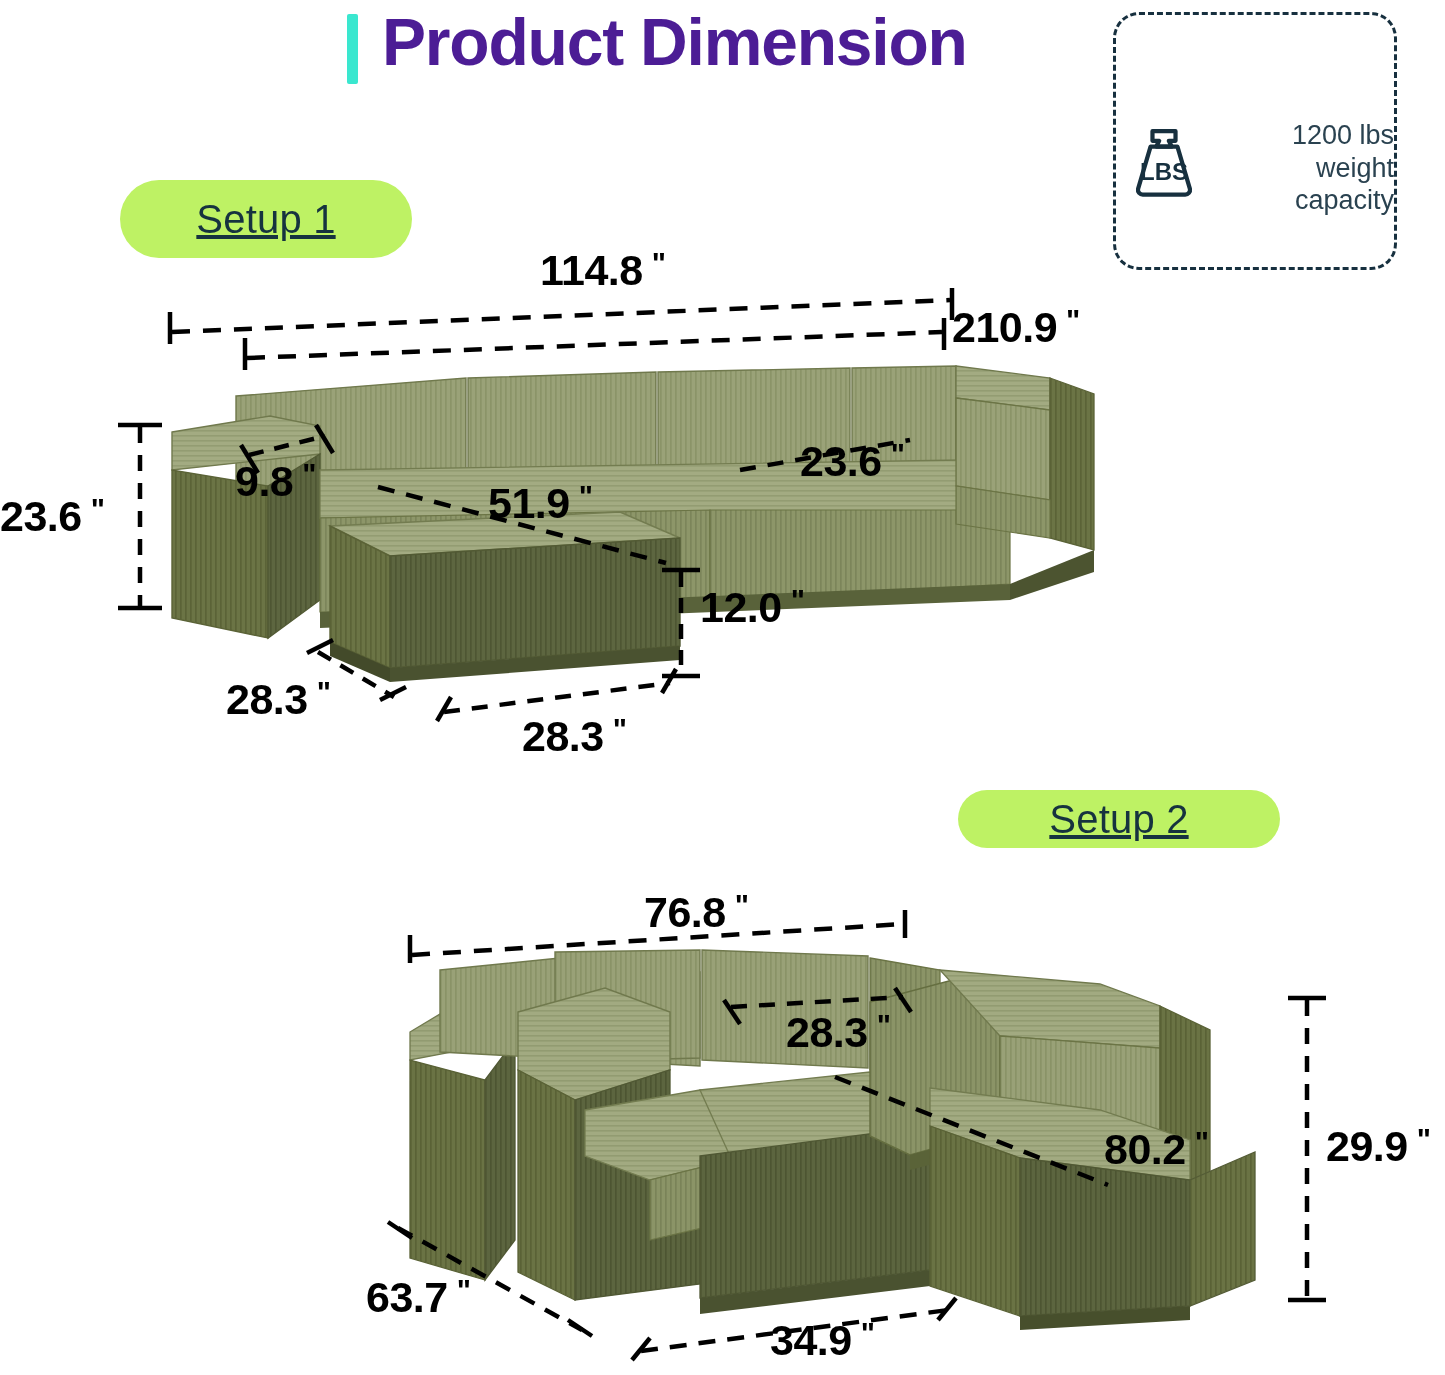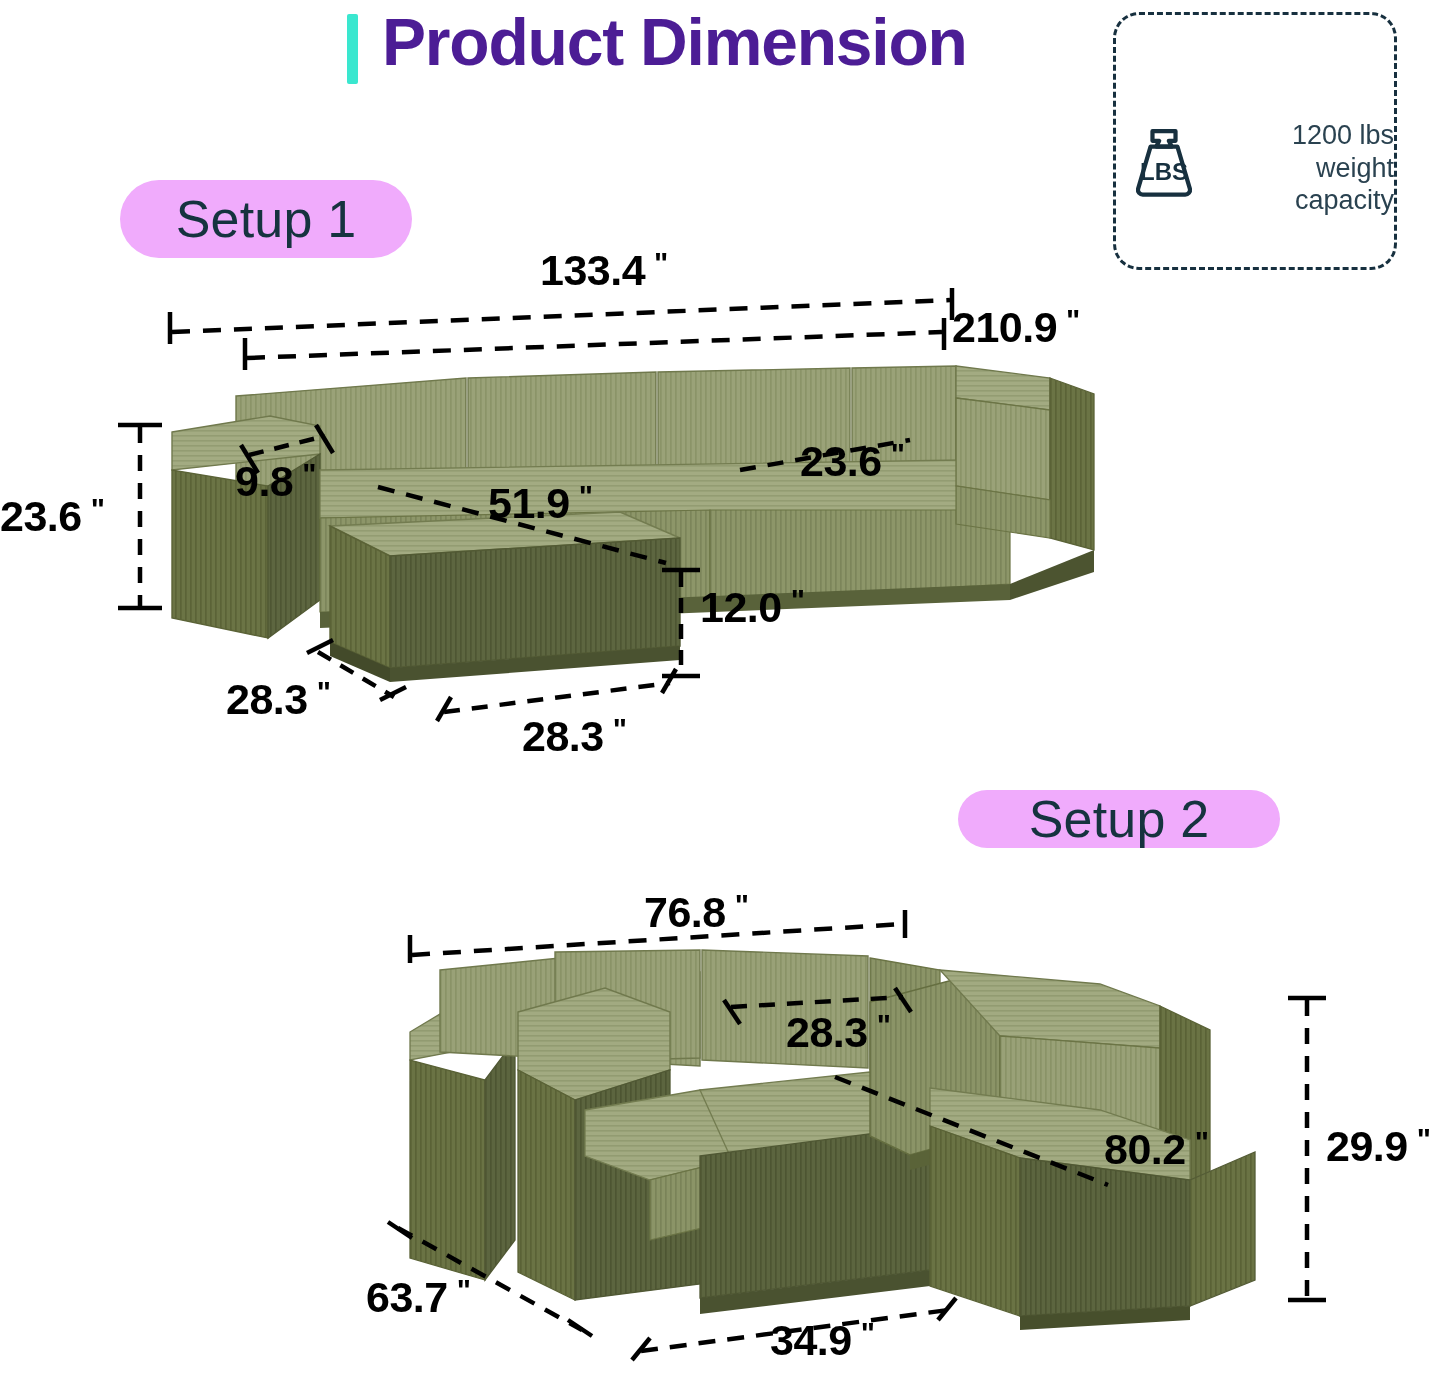--- a/index.html
+++ b/index.html
@@ -34,24 +34,24 @@
   }
   .weight-icon { width: 96px; height: 96px; }
   .weight-caption {
     margin-top: 16px; width: 250px; text-align: right;
     font-size: 27px; line-height: 1.22; color: #2a4250; font-weight: 400;
   }
 
   
   .pill {
     position: absolute;
-    background: #f0abfc; color: #16333f;
+    background: #bef264; color: #16333f;
     border-radius: 999px;
     display: flex; align-items: center; justify-content: center;
-    font-size: 52px; font-weight: 500; letter-spacing: .2px;
+    font-size: 40px; font-weight: 500; letter-spacing: .2px; text-decoration: underline;
   }
   #pill-setup1 { left: 120px; top: 180px; width: 292px; height: 78px; }
   #pill-setup2 { left: 958px; top: 790px; width: 322px; height: 58px; }
 
   
   .dim {
     position: absolute; white-space: nowrap;
     font-size: 43px; font-weight: 700; color: #000;
     letter-spacing: -0.5px;
   }
@@ -170,21 +170,21 @@
     <line x1="437" y1="721" x2="451" y2="697"></line>
     <line x1="662" y1="693" x2="676" y2="669"></line>
     <line x1="444" y1="712" x2="670" y2="683" stroke-dasharray="16 12"></line>
 
     <line x1="662" y1="570" x2="700" y2="570"></line>
     <line x1="662" y1="676" x2="700" y2="676"></line>
     <line x1="681" y1="572" x2="681" y2="674" stroke-dasharray="15 11"></line>
   </g>
 </svg>
 
-<div class="dim" style="left:540px; top:246px;"><span>133.4</span><span class="u">"</span></div>
+<div class="dim" style="left:540px; top:246px;"><span>114.8</span><span class="u">"</span></div>
 
 <div class="dim" style="left:952px; top:303px;"><span>210.9</span><span class="u">"</span></div>
 
 <div class="dim" style="left:0px; top:492px;"><span>23.6</span><span class="u">"</span></div>
 
 <div class="dim" style="left:235px; top:457px;"><span>9.8</span><span class="u">"</span></div>
 
 <div class="dim" style="left:488px; top:479px;"><span>51.9</span><span class="u">"</span></div>
 
 <div class="dim" style="left:800px; top:437px;"><span>23.6</span><span class="u">"</span></div>

